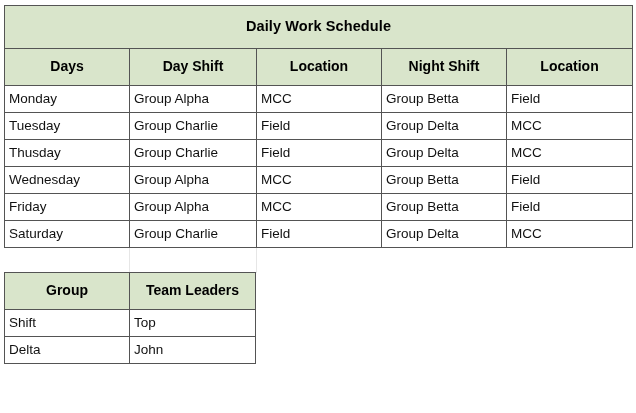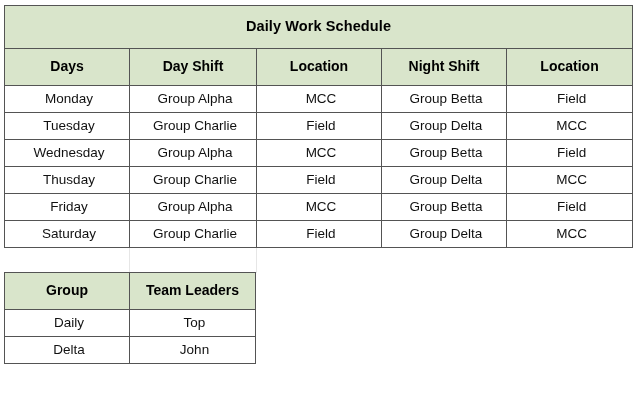--- a/index.html
+++ b/index.html
@@ -43,21 +43,21 @@
     table-layout: fixed;
     background: #ffffff;
   }
   table.tbl td,
   table.tbl th {
     border: 1px solid #545454;
     font-size: 13.5px;
     font-weight: normal;
     color: #111111;
     padding: 0 0 0 4px;
-    text-align: center;
+    text-align: left;
     vertical-align: middle;
     white-space: nowrap;
     overflow: hidden;
     line-height: 1.1;
   }
   table.tbl th {
     background: #d9e5cb;
     font-weight: bold;
     font-size: 14px;
     text-align: center;
@@ -129,32 +129,32 @@
         <td>Field</td>
       </tr>
       <tr>
         <td>Tuesday</td>
         <td>Group Charlie</td>
         <td>Field</td>
         <td>Group Delta</td>
         <td>MCC</td>
       </tr>
       <tr>
+        <td>Thusday</td>
+        <td>Group Charlie</td>
+        <td>Field</td>
+        <td>Group Delta</td>
+        <td>MCC</td>
+      </tr>
+      <tr>
         <td>Wednesday</td>
         <td>Group Alpha</td>
         <td>MCC</td>
         <td>Group Betta</td>
         <td>Field</td>
-      </tr>
-      <tr>
-        <td>Thusday</td>
-        <td>Group Charlie</td>
-        <td>Field</td>
-        <td>Group Delta</td>
-        <td>MCC</td>
       </tr>
       <tr>
         <td>Friday</td>
         <td>Group Alpha</td>
         <td>MCC</td>
         <td>Group Betta</td>
         <td>Field</td>
       </tr>
       <tr>
         <td>Saturday</td>
@@ -174,21 +174,21 @@
         <col class="col-leaders">
     </colgroup>
     <thead>
       <tr class="r-head">
         <th>Group</th>
         <th>Team Leaders</th>
       </tr>
     </thead>
     <tbody>
       <tr>
-        <td>Daily</td>
+        <td>Shift</td>
         <td>Top</td>
       </tr>
       <tr>
         <td>Delta</td>
         <td>John</td>
       </tr>
     </tbody>
   </table>
 </div>
 

